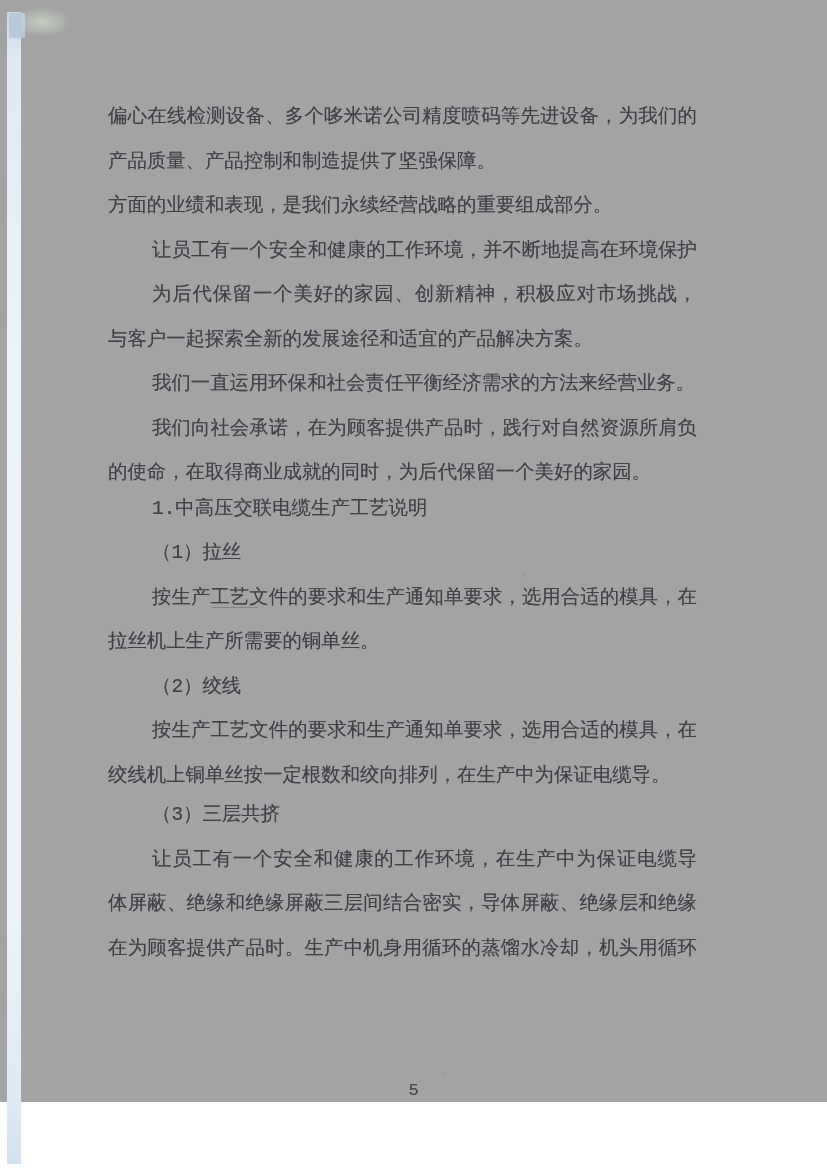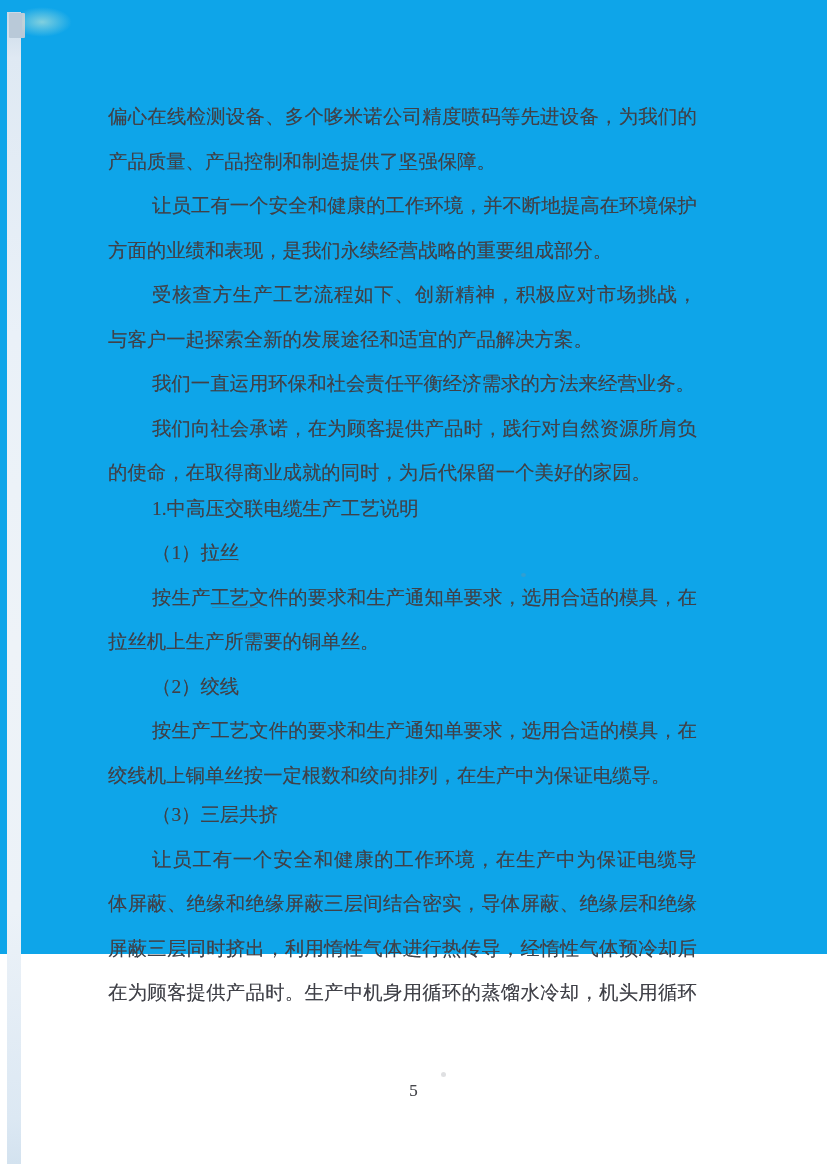--- a/index.html
+++ b/index.html
@@ -6,23 +6,23 @@
     margin: 0;
     padding: 0;
     width: 827px;
     height: 1170px;
     overflow: hidden;
     background: #ffffff;
   }
   .page {
     position: relative;
     width: 827px;
-    height: 954px;
-    background: #0ea5e9;
-    font-family: Liberation Serif, serif;
+    height: 1102px;
+    background: #a3a3a3;
+    font-family: Liberation Mono, monospace;
   }
   
   .scan-strip {
     position: absolute;
     left: 7px;
     top: 12px;
     width: 14px;
     height: 1152px;
     background: linear-gradient(180deg,
       #c9d9e8 0%, #dfe9f3 4%, #eaf1f8 28%,
@@ -102,36 +102,35 @@
   <div class="scan-strip"></div>
   <div class="scan-square"></div>
   <div class="scan-smudge"></div>
   <div class="speck speck-1"></div>
   <div class="speck speck-2"></div>
   <div class="underline-artifact"></div>
 
   <div class="textblock">
     <div class="line justify">偏心在线检测设备、多个哆米诺公司精度喷码等先进设备，为我们的</div>
     <div class="line">产品质量、产品控制和制造提供了坚强保障。</div>
+    <div class="line">方面的业绩和表现，是我们永续经营战略的重要组成部分。</div>
     <div class="line indent justify">让员工有一个安全和健康的工作环境，并不断地提高在环境保护</div>
-    <div class="line">方面的业绩和表现，是我们永续经营战略的重要组成部分。</div>
-    <div class="line indent justify">受核查方生产工艺流程如下、创新精神，积极应对市场挑战，</div>
+    <div class="line indent justify">为后代保留一个美好的家园、创新精神，积极应对市场挑战，</div>
     <div class="line">与客户一起探索全新的发展途径和适宜的产品解决方案。</div>
     <div class="line indent">我们一直运用环保和社会责任平衡经济需求的方法来经营业务。</div>
     <div class="line indent justify">我们向社会承诺，在为顾客提供产品时，践行对自然资源所肩负</div>
     <div class="line">的使命，在取得商业成就的同时，为后代保留一个美好的家园。</div>
     <div class="line indent tight">1.中高压交联电缆生产工艺说明</div>
     <div class="line indent">（1）拉丝</div>
     <div class="line indent justify">按生产工艺文件的要求和生产通知单要求，选用合适的模具，在</div>
     <div class="line">拉丝机上生产所需要的铜单丝。</div>
     <div class="line indent">（2）绞线</div>
     <div class="line indent justify">按生产工艺文件的要求和生产通知单要求，选用合适的模具，在</div>
     <div class="line">绞线机上铜单丝按一定根数和绞向排列，在生产中为保证电缆导。</div>
     <div class="line indent tight-sm">（3）三层共挤</div>
     <div class="line indent justify">让员工有一个安全和健康的工作环境，在生产中为保证电缆导</div>
     <div class="line justify">体屏蔽、绝缘和绝缘屏蔽三层间结合密实，导体屏蔽、绝缘层和绝缘</div>
-    <div class="line justify">屏蔽三层同时挤出，利用惰性气体进行热传导，经惰性气体预冷却后</div>
     <div class="line justify">在为顾客提供产品时。生产中机身用循环的蒸馏水冷却，机头用循环</div>
   </div>
 
   <div class="page-number">5</div>
 
 </div>
 
 </body></html>

